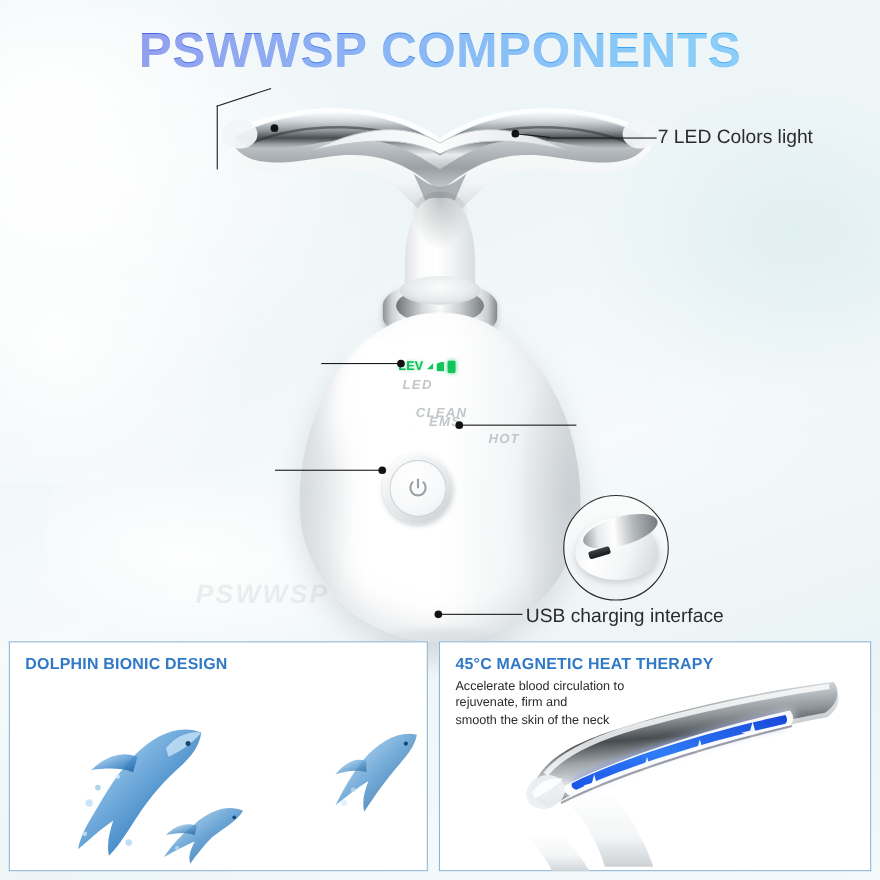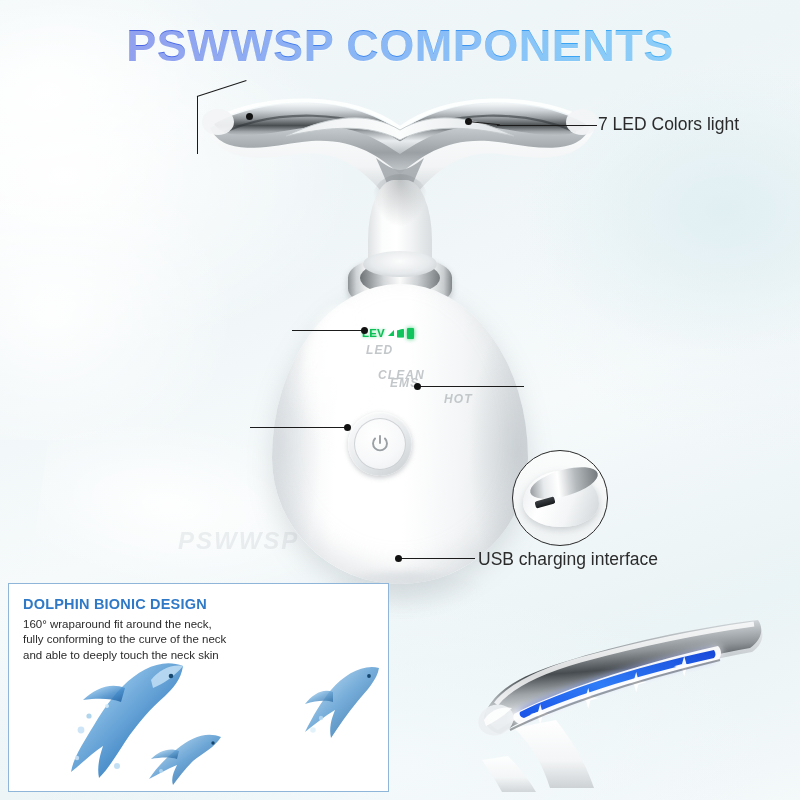--- a/index.html
+++ b/index.html
@@ -322,23 +322,20 @@
   <div class="line" style="left:250px; top:427px; width:98px;"></div>
   <div class="dot" style="left:344px; top:424px;"></div>
 
   <div class="callout c-left" style="left:478px; top:548px; width:240px;">USB charging interface</div>
   <div class="line" style="left:441px; top:558px; width:34px;"></div>
   <div class="line" style="left:401px; top:558px; width:40px;"></div>
   <div class="dot" style="left:395px; top:555px;"></div>
 
   <div class="card" id="card-left">
     <div class="card-title" style="left:14px; top:12px;">DOLPHIN BIONIC DESIGN</div>
-    <div class="card-desc" style="left:14px; top:33px; width:250px;">160° wraparound fit around the neck,
-fully conforming to the curve of the neck
-and able to deeply touch the neck skin</div>
 
     <div class="dolphin" style="left:50px; top:70px;">
       <svg width="140" height="130" viewBox="0 0 140 130">
         <defs>
           <linearGradient id="dolG1" x1="0" y1="0" x2="1" y2="1">
             <stop offset="0%" stop-color="#cfe6f7"></stop>
             <stop offset="30%" stop-color="#7fb7e3"></stop>
             <stop offset="62%" stop-color="#3f87c7"></stop>
             <stop offset="100%" stop-color="#1f5f9e"></stop>
           </linearGradient>
@@ -390,20 +387,26 @@
                  C38,64 46,52 56,40 C66,28 76,18 78,6 Z" fill="url(#dolG3)" opacity="0.92"></path>
         <path d="M32,30 C22,26 12,32 4,42 C16,38 26,38 32,40 Z" fill="url(#dolG3)" opacity="0.82"></path>
         <circle cx="68" cy="14" r="1.9" fill="#16486f"></circle>
         <circle cx="20" cy="56" r="2.2" fill="#bcdcf3" opacity="0.8"></circle>
         <circle cx="12" cy="68" r="2.8" fill="#d6ecfa" opacity="0.7"></circle>
       </svg>
     </div>
 
   </div>
 
+  <div class="card" id="card-right">
+    <div class="card-title" style="left:14px; top:12px;">45°C MAGNETIC HEAT THERAPY</div>
+    <div class="card-desc" style="left:14px; top:33px; width:240px;">Accelerate blood circulation to
+rejuvenate, firm and
+smooth the skin of the neck</div>
+  </div>
 
   <svg id="heat-head" viewBox="0 0 320 172">
     <defs>
       <linearGradient id="hcTop" x1="0" y1="0" x2="0.2" y2="1">
         <stop offset="0%" stop-color="#fbfcfc"></stop>
         <stop offset="18%" stop-color="#d2d7da"></stop>
         <stop offset="38%" stop-color="#8a9094"></stop>
         <stop offset="52%" stop-color="#41464a"></stop>
         <stop offset="68%" stop-color="#9ea4a8"></stop>
         <stop offset="88%" stop-color="#eef1f3"></stop>

